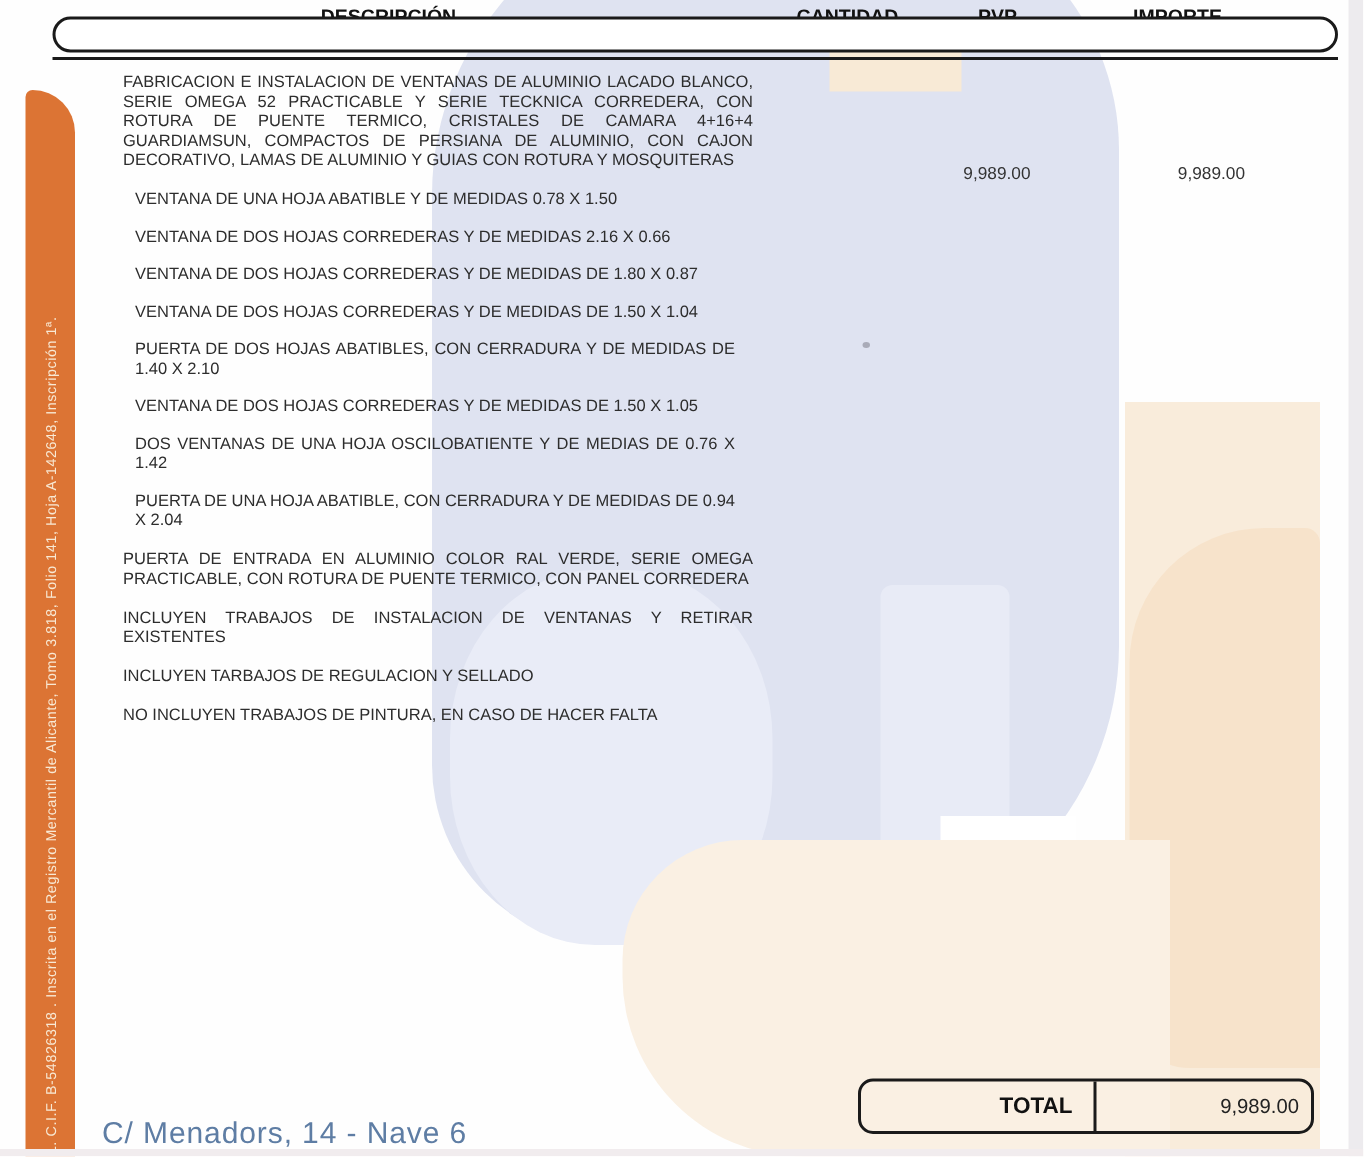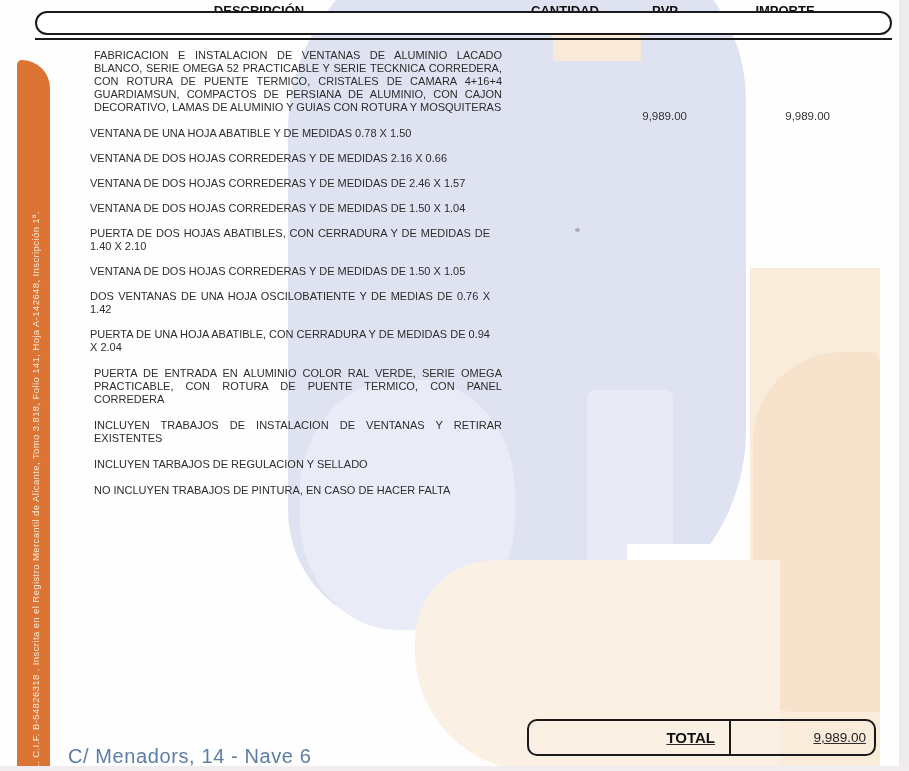--- a/index.html
+++ b/index.html
@@ -55,37 +55,37 @@
   .ch-desc{left:169px; width:180px;}
   .ch-cant{left:515px; width:100px;}
   .ch-pvp{left:625px; width:80px;}
   .ch-imp{left:735px; width:100px;}
 
   
   .desc-col{
     position:absolute; left:78px; top:49px; width:424px; z-index:2;
     font-size:11px; line-height:13px; color:#2d2d2d;
   }
-  .para{text-align:justify; margin:0 0 13px 16px;}
+  .para{text-align:justify; margin:0 0 13px 4px;}
   .item-line{text-align:justify; margin:12px;}
   .list-group{margin:0 0 13px 0;}
 
   
   .amount{
     position:absolute; top:110px; text-align:right;
     font-size:11.5px; color:#333333; z-index:2;
   }
   .amt-pvp{left:557px; width:130px;}
   .amt-imp{left:700px; width:130px;}
 
   
   .total-box{
-    position:absolute; left:527px; top:719px; width:349px; height:37px;
+    position:absolute; left:572px; top:719px; width:304px; height:37px;
     border:2px solid #1a1a1a; border-radius:10px; box-sizing:border-box;
-    display:flex; align-items:stretch; z-index:3;text-decoration:underline;
+    display:flex; align-items:stretch; z-index:3;
   }
   .total-label-cell{
     flex:1; display:flex; align-items:center; justify-content:flex-end;
     padding-right:14px; font-size:15px; font-weight:bold; color:#111111;
   }
   .total-value-cell{
     width:145px; border-left:2px solid #1a1a1a; box-sizing:border-box;
     display:flex; align-items:center; justify-content:flex-end;
     padding-right:8px; font-size:13.5px; color:#222222;
   }
@@ -123,21 +123,21 @@
   <div class="col-head ch-cant">CANTIDAD</div>
   <div class="col-head ch-pvp">PVP</div>
   <div class="col-head ch-imp">IMPORTE</div>
 
   <div class="desc-col">
     <p class="para">FABRICACION E INSTALACION DE VENTANAS DE ALUMINIO LACADO BLANCO, SERIE OMEGA 52 PRACTICABLE Y SERIE TECKNICA CORREDERA, CON ROTURA DE PUENTE TERMICO, CRISTALES DE CAMARA 4+16+4 GUARDIAMSUN, COMPACTOS DE PERSIANA DE ALUMINIO, CON CAJON DECORATIVO, LAMAS DE ALUMINIO Y GUIAS CON ROTURA Y MOSQUITERAS</p>
 
     <div class="list-group">
       <div class="item-line">VENTANA DE UNA HOJA ABATIBLE Y DE MEDIDAS 0.78 X 1.50</div>
       <div class="item-line">VENTANA DE DOS HOJAS CORREDERAS Y DE MEDIDAS 2.16 X 0.66</div>
-      <div class="item-line">VENTANA DE DOS HOJAS CORREDERAS Y DE MEDIDAS DE 2.46 X 1.57</div>
+      <div class="item-line">VENTANA DE DOS HOJAS CORREDERAS Y DE MEDIDAS DE 1.80 X 0.87</div>
       <div class="item-line">VENTANA DE DOS HOJAS CORREDERAS Y DE MEDIDAS DE 1.50 X 1.04</div>
       <div class="item-line">PUERTA DE DOS HOJAS ABATIBLES, CON CERRADURA Y DE MEDIDAS DE 1.40 X 2.10</div>
       <div class="item-line">VENTANA DE DOS HOJAS CORREDERAS Y DE MEDIDAS DE 1.50 X 1.05</div>
       <div class="item-line">DOS VENTANAS DE UNA HOJA OSCILOBATIENTE Y DE MEDIAS DE 0.76 X 1.42</div>
       <div class="item-line">PUERTA DE UNA HOJA ABATIBLE, CON CERRADURA Y DE MEDIDAS DE 0.94 X 2.04</div>
     </div>
 
     <p class="para">PUERTA DE ENTRADA EN ALUMINIO COLOR RAL VERDE, SERIE OMEGA PRACTICABLE, CON ROTURA DE PUENTE TERMICO, CON PANEL CORREDERA</p>
     <p class="para">INCLUYEN TRABAJOS DE INSTALACION DE VENTANAS Y RETIRAR EXISTENTES</p>
     <p class="para">INCLUYEN TARBAJOS DE REGULACION Y SELLADO</p>

